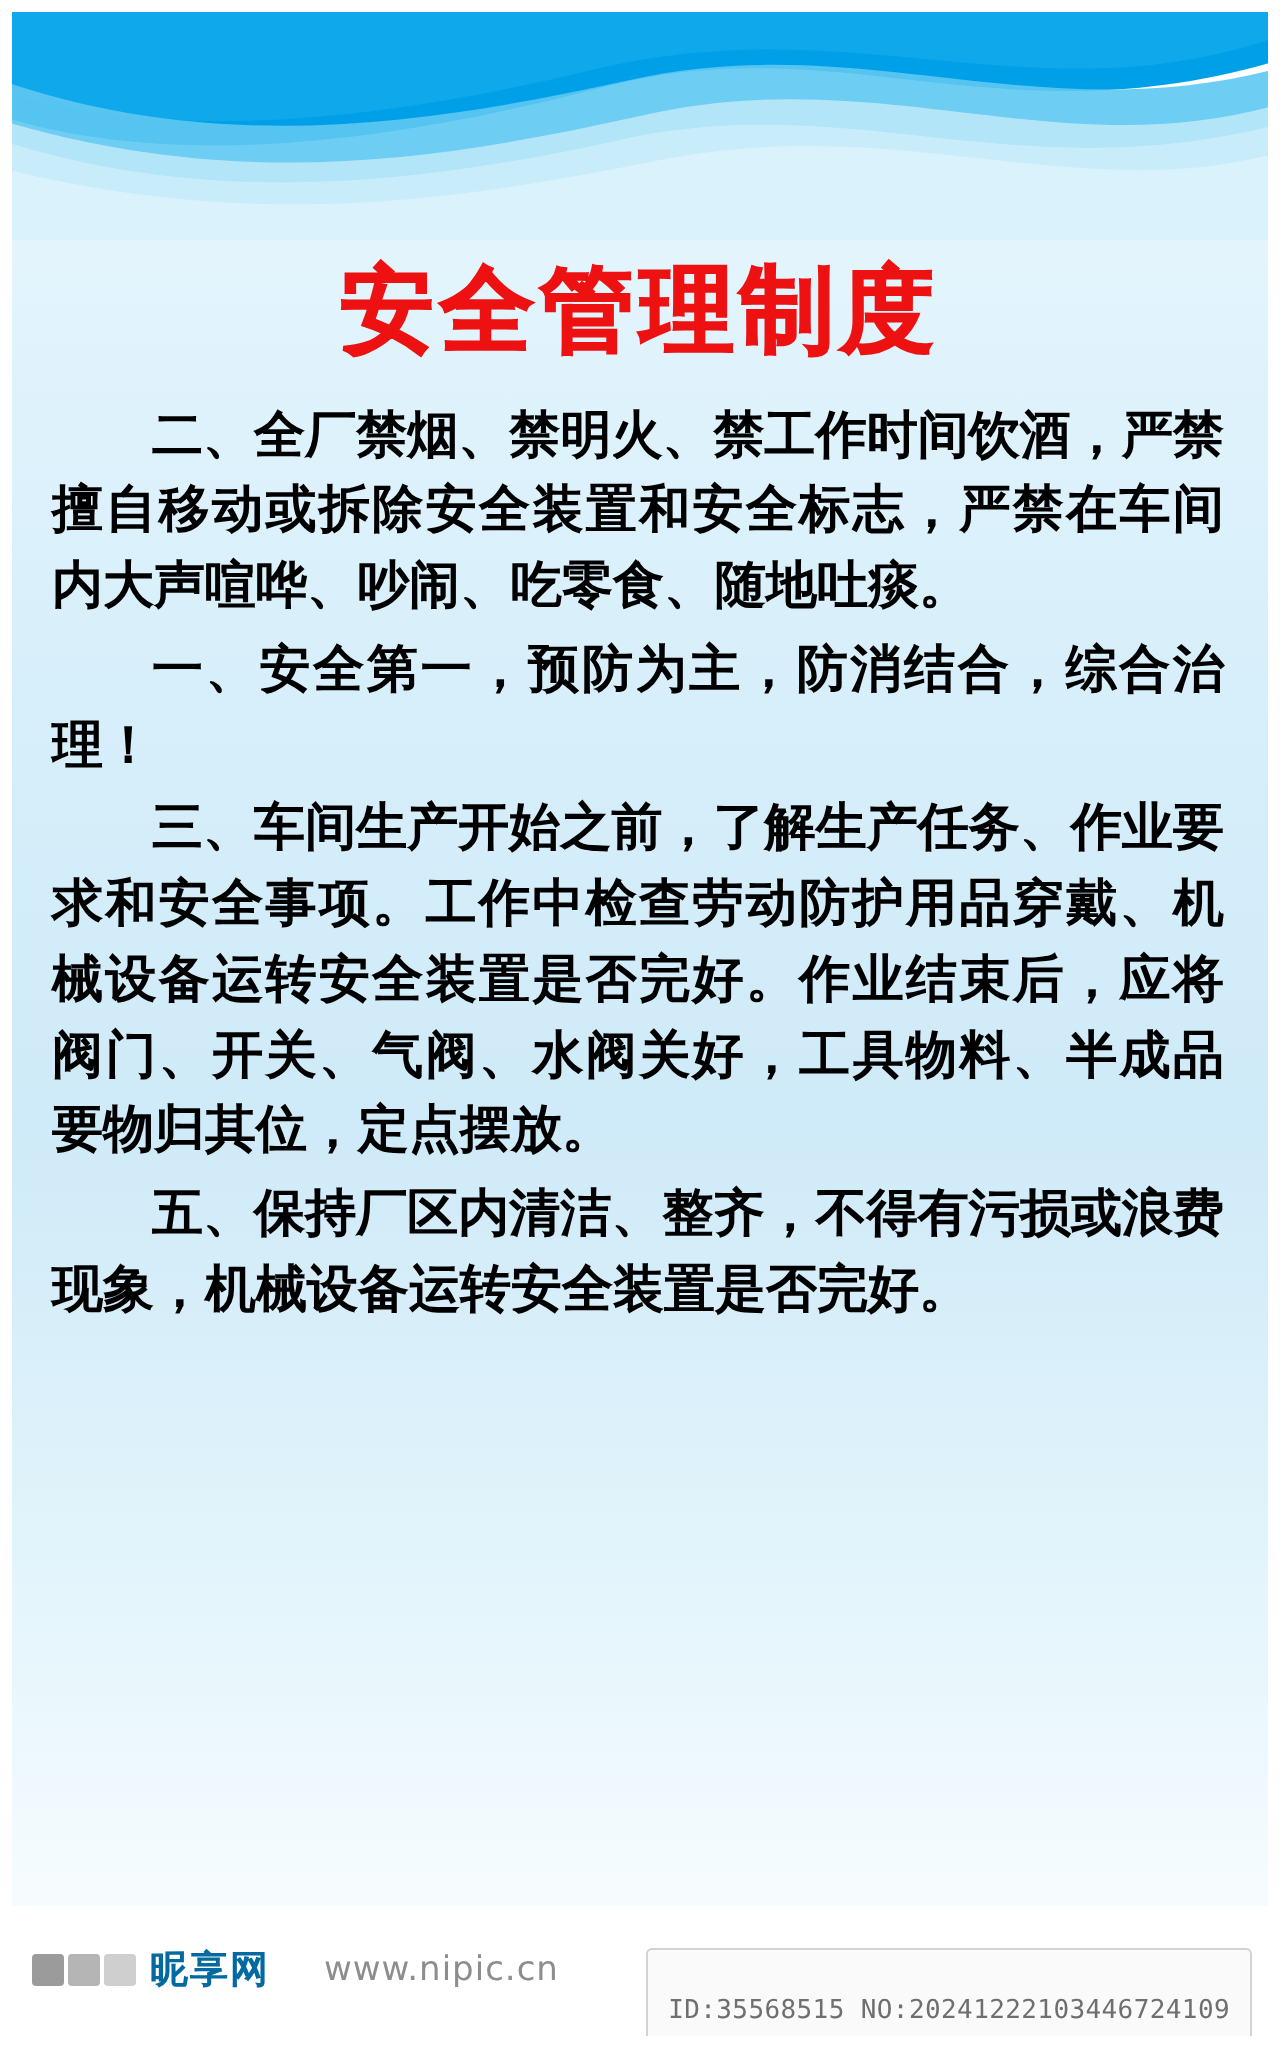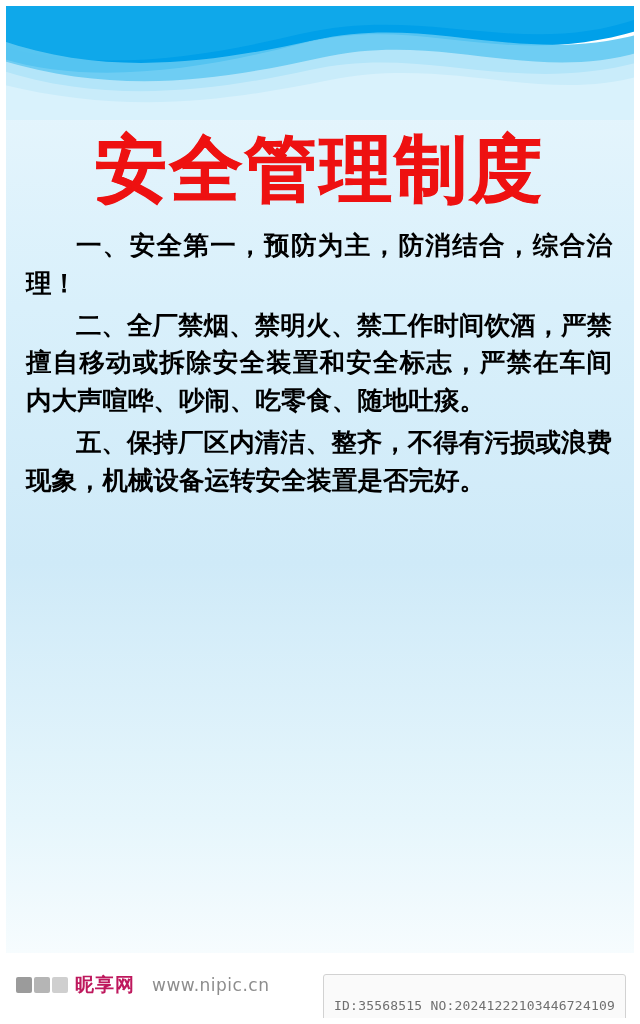--- a/index.html
+++ b/index.html
@@ -45,21 +45,21 @@
   .content {
     position: absolute;
     left: 0;
     top: 120px;
     width: 640px;
     z-index: 10;
   }
   .title {
     text-align: center;
     color: #ee1111;
-    font-size: 72px;
+    font-size: 47px;
     font-weight: bold;
     letter-spacing: 3px;
     line-height: 1.1;
     margin: 10px 0 18px 0;
     font-family: "DejaVu Sans", "Liberation Sans", sans-serif;
     -webkit-text-stroke: 1px #ee1111;
   }
   .body-text {
     padding: 0 28px 0 26px;
   }
@@ -107,32 +107,32 @@
   .logo-box {
     width: 16px;
     height: 16px;
     background: #9b9b9b;
     border-radius: 2px;
     position: relative;
   }
   .logo-box.b2 { background: #b5b5b5; }
   .logo-box.b3 { background: #cfcfcf; }
   .logo-cn {
-    color: #be185d;
+    color: #0369a1;
     font-size: 19px;
     font-weight: bold;
     letter-spacing: 1px;
     font-family: "DejaVu Sans", "Liberation Sans", sans-serif;
   }
   .logo-url {
     color: #8d8d8d;
     font-size: 17px;
     letter-spacing: 0.5px;
     font-family: "DejaVu Sans", "Liberation Sans", sans-serif;
-    margin-left: 10px;
+    margin-left: 20px;
   }
   .idbar {
     position: absolute;
     right: 14px;
     top: 20px;
     height: 28px;
     display: flex;
     align-items: center;
     padding: 16px 10px;
     border: 1px solid #d2d2d2;
@@ -156,22 +156,23 @@
       <path d="M0,0 L640,0 L640,18 C520,60 430,4 300,34 C205,57 95,74 0,46 Z" fill="#12a9ea" opacity="0.85"></path>
       <path d="M0,40 C110,78 215,62 315,40 C430,14 520,66 640,34 L640,62 C510,96 425,44 310,70 C210,92 105,104 0,70 Z" fill="#5ec8f2" opacity="0.9"></path>
       <path d="M0,60 C120,96 220,80 320,58 C440,30 530,84 640,52 L640,120 L0,120 Z" fill="#bfe9f9" opacity="0.85"></path>
       <path d="M0,84 C130,116 230,100 330,80 C450,56 540,104 640,76 L640,120 L0,120 Z" fill="#d9f2fc"></path>
     </svg>
   </div>
 
   <div class="content">
     <div class="title">安全管理制度</div>
     <div class="body-text">
+      <p class="para">二、全厂禁烟、禁明火、禁工作时间饮酒，严禁擅自移动或拆除安全装置和安全标志，严禁在车间内大声喧哗、吵闹、吃零食、随地吐痰。</p>
       <p class="para">一、安全第一，预防为主，防消结合，综合治理！</p>
-      <p class="para">二、全厂禁烟、禁明火、禁工作时间饮酒，严禁擅自移动或拆除安全装置和安全标志，严禁在车间内大声喧哗、吵闹、吃零食、随地吐痰。</p>
+      <p class="para">三、车间生产开始之前，了解生产任务、作业要求和安全事项。工作中检查劳动防护用品穿戴、机械设备运转安全装置是否完好。作业结束后，应将阀门、开关、气阀、水阀关好，工具物料、半成品要物归其位，定点摆放。</p>
       <p class="para">五、保持厂区内清洁、整齐，不得有污损或浪费现象，机械设备运转安全装置是否完好。</p>
     </div>
   </div>
 
   <div class="footer">
     <div class="footer-inner">
       <div class="logo-wrap">
         <span class="logo-mark">
           <span class="logo-box b1"></span>
           <span class="logo-box b2"></span>

